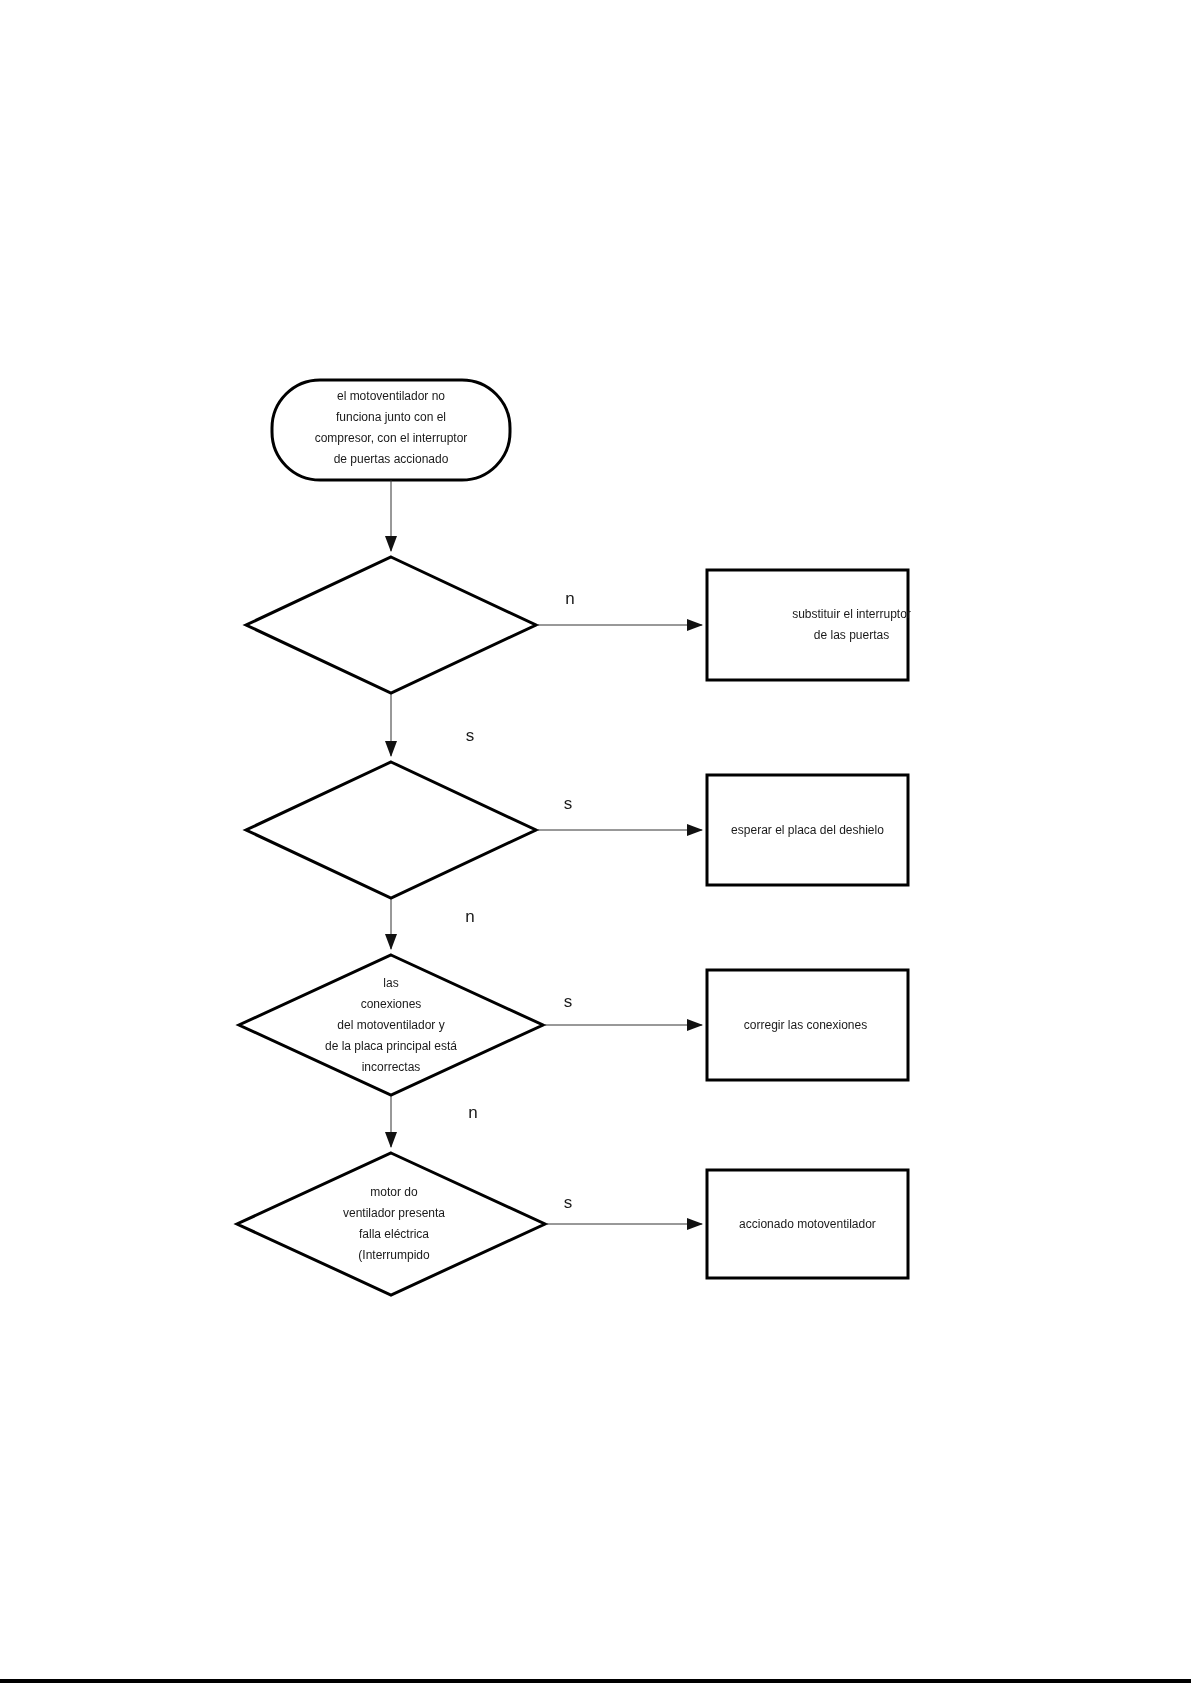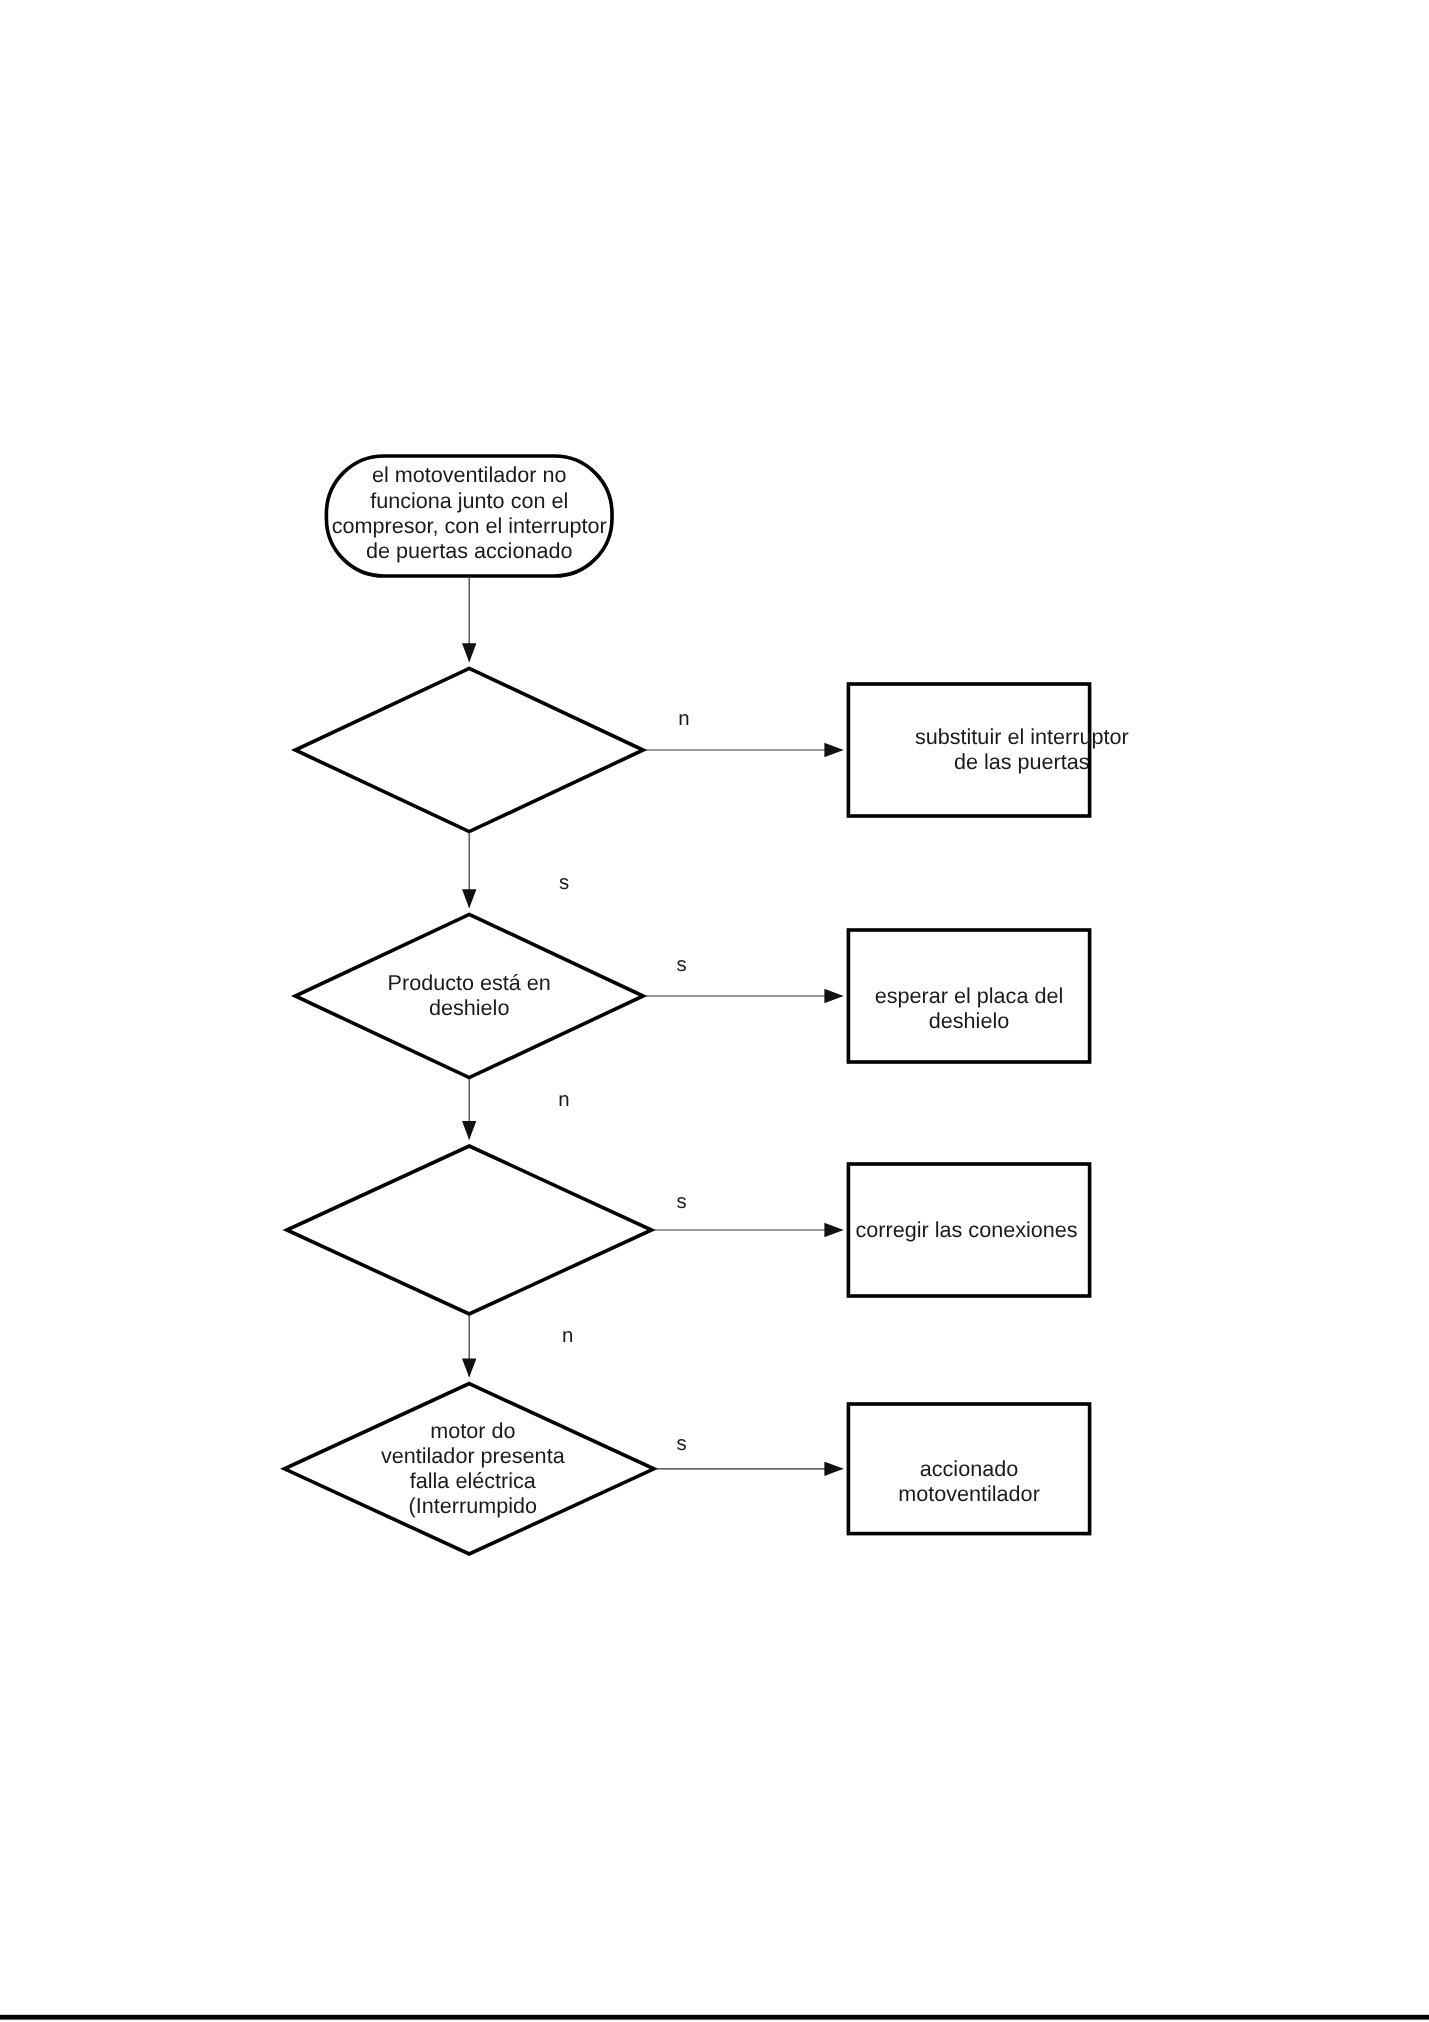--- a/index.html
+++ b/index.html
@@ -18,21 +18,21 @@
   }
   #shapes {
     position: absolute;
     left: 0;
     top: 0;
   }
   .node-text {
     position: absolute;
     text-align: center;
     white-space: pre-line;
-    font-size: 18px;
+    font-size: 12px;
     line-height: 21px;
     color: #1a1a1a;
   }
   .branch-label {
     position: absolute;
     font-size: 17px;
     line-height: 17px;
     color: #1a1a1a;
     text-align: center;
     width: 24px;
@@ -94,24 +94,27 @@
   </svg>
 
   <div class="node-text" style="left:266px; top:386px; width:250px;">el motoventilador no
 funciona junto con el
 compresor, con el interruptor
 de puertas accionado</div>
 
   <div class="node-text" style="left:707px; top:604px; width:201px;padding-left:44px;">substituir el interruptor
 de las puertas</div>
 
-  <div class="node-text" style="left:266px; top:809px; width:250px;">Producto está en
-deshielo</div>
   <div class="node-text" style="left:707px; top:820px; width:201px;">esperar el placa del deshielo</div>
 
+  <div class="node-text" style="left:266px; top:973px; width:250px;">las
+conexiones
+del motoventilador y
+de la placa principal está
+incorrectas</div>
   <div class="node-text" style="left:684px; top:1015px; width:243px;">corregir las conexiones</div>
 
   <div class="node-text" style="left:269px; top:1182px; width:250px;">motor do
 ventilador presenta
 falla eléctrica
 (Interrumpido</div>
   <div class="node-text" style="left:707px; top:1214px; width:201px;">accionado motoventilador</div>
 
   <div class="branch-label" style="left:558px; top:590px;">n</div>
   <div class="branch-label" style="left:458px; top:727px;">s</div>

